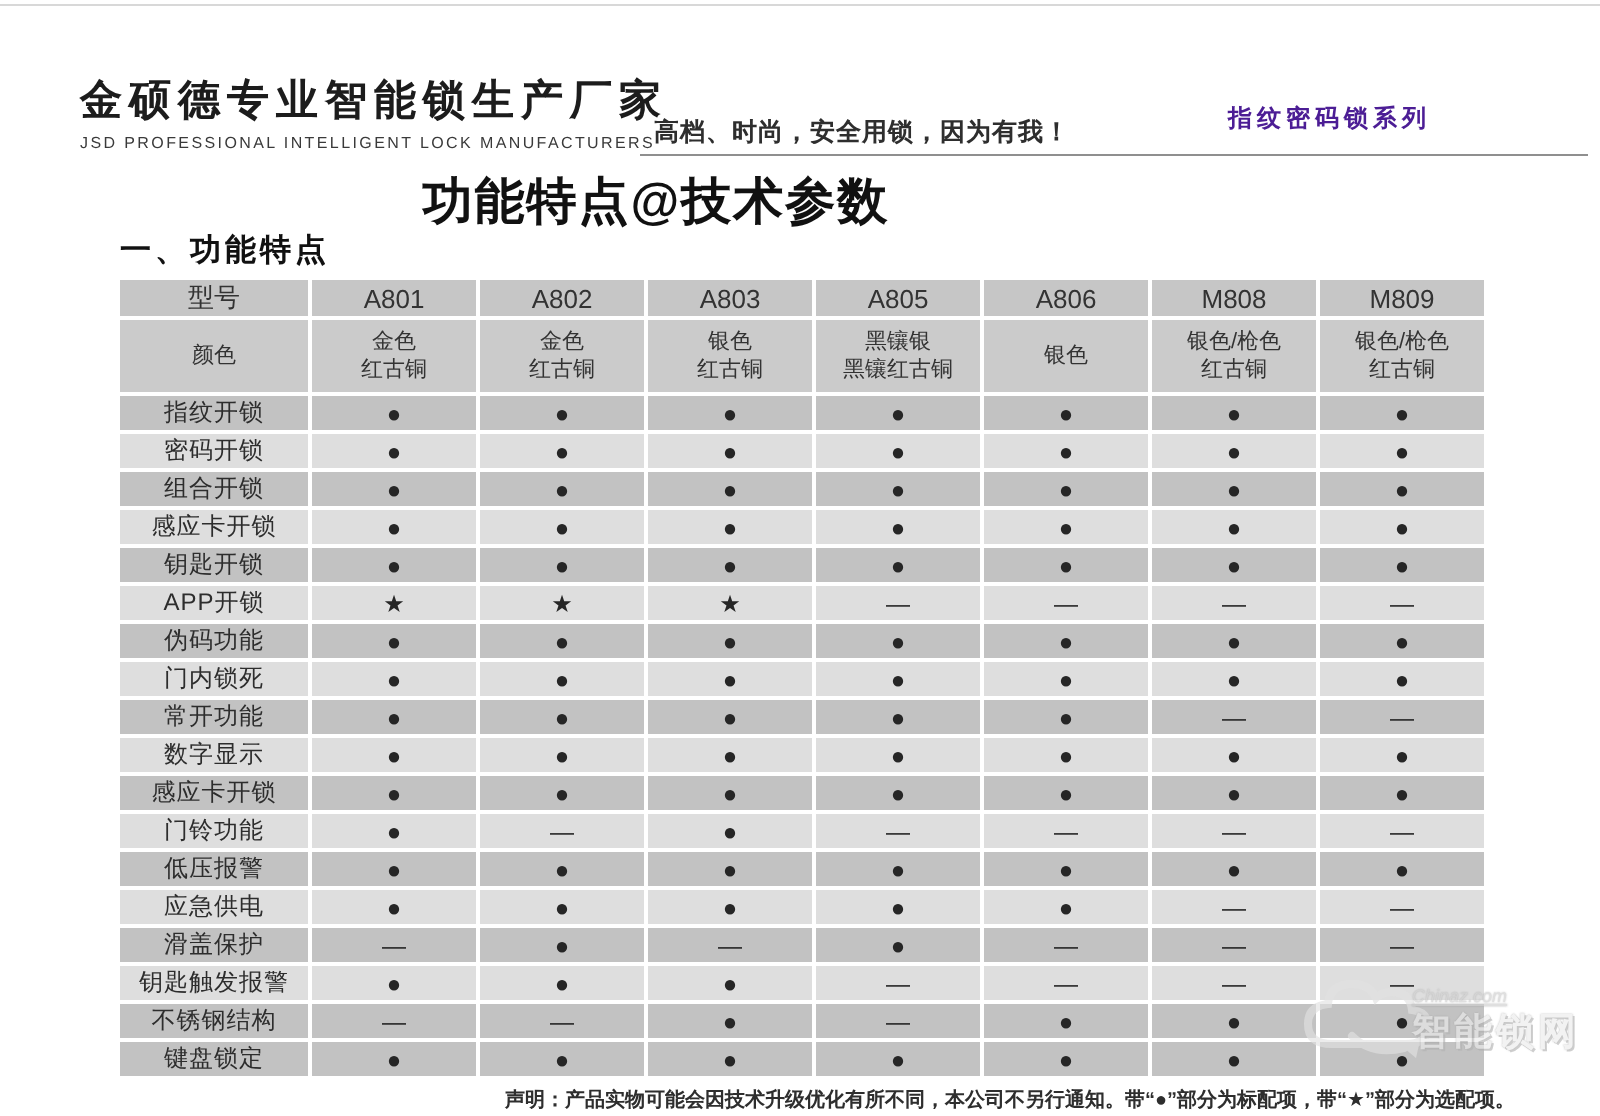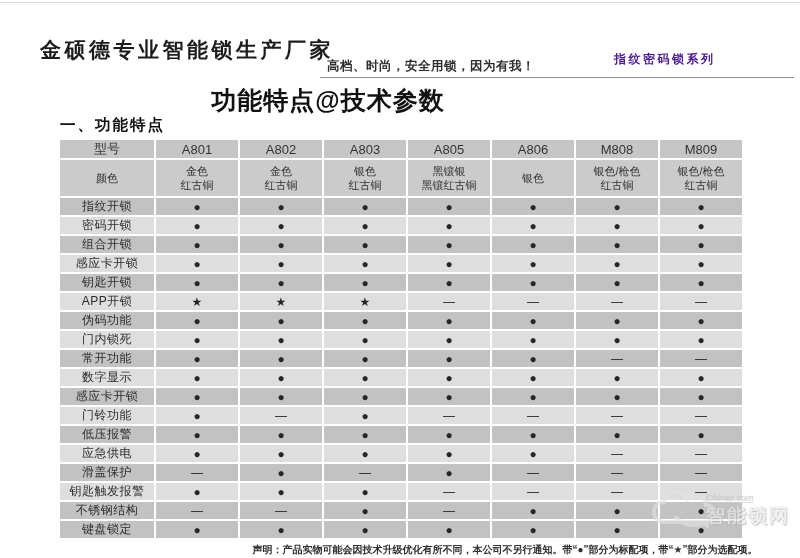--- a/index.html
+++ b/index.html
@@ -53,20 +53,21 @@
               text-shadow:0 0 1px #9a9a9a, 1px 1px 0 #b5b5b5; white-space:nowrap; }
 </style>
 </head>
 <body>
 
 <div class="page">
   <div class="top-line"></div>
 
   <div class="brand">
     <div class="brand-cn">金硕德专业智能锁生产厂家</div>
+    <div class="brand-en">JSD PROFESSIONAL INTELLIGENT LOCK MANUFACTURERS</div>
   </div>
   <div class="slogan">高档、时尚，安全用锁，因为有我！</div>
   <div class="series">指纹密码锁系列</div>
   <div class="header-rule"></div>
 
   <div class="title">功能特点@技术参数</div>
   <div class="section">一、功能特点</div>
 
   <table class="spec">
     <colgroup id="spec-cols">

